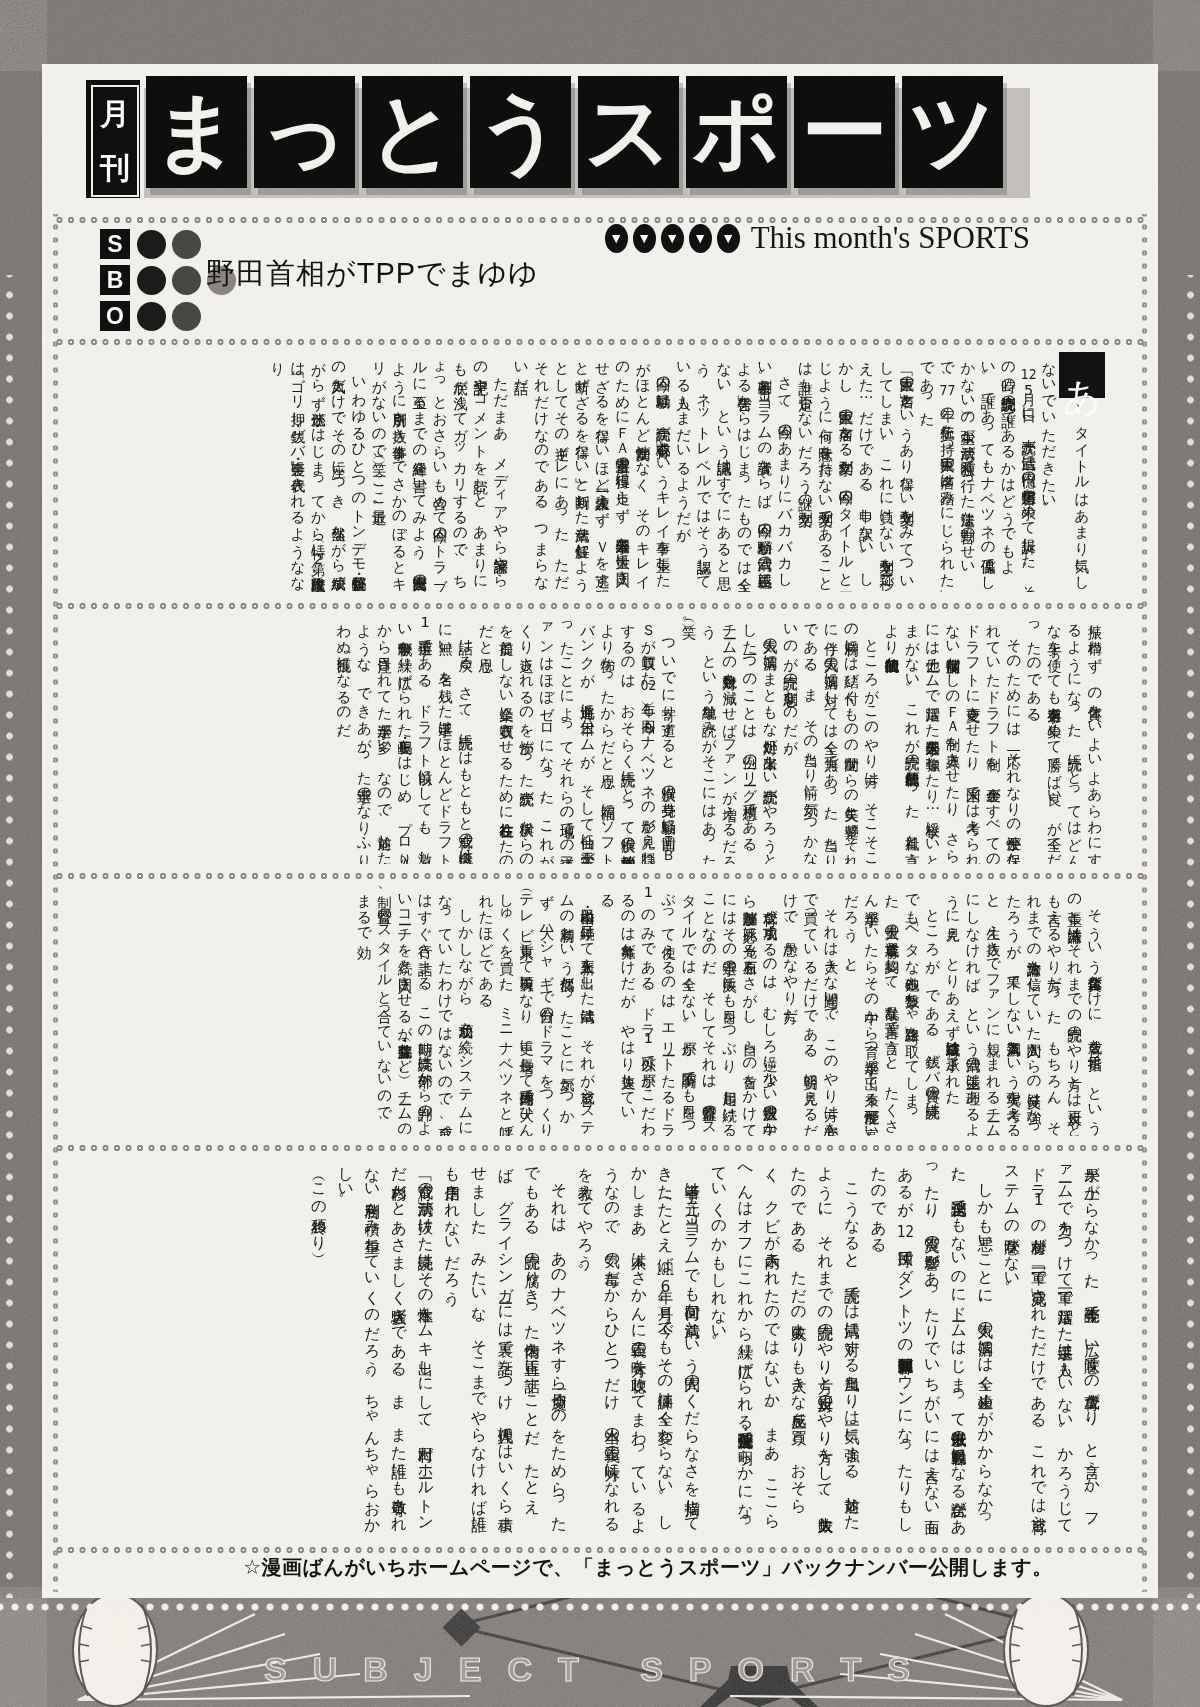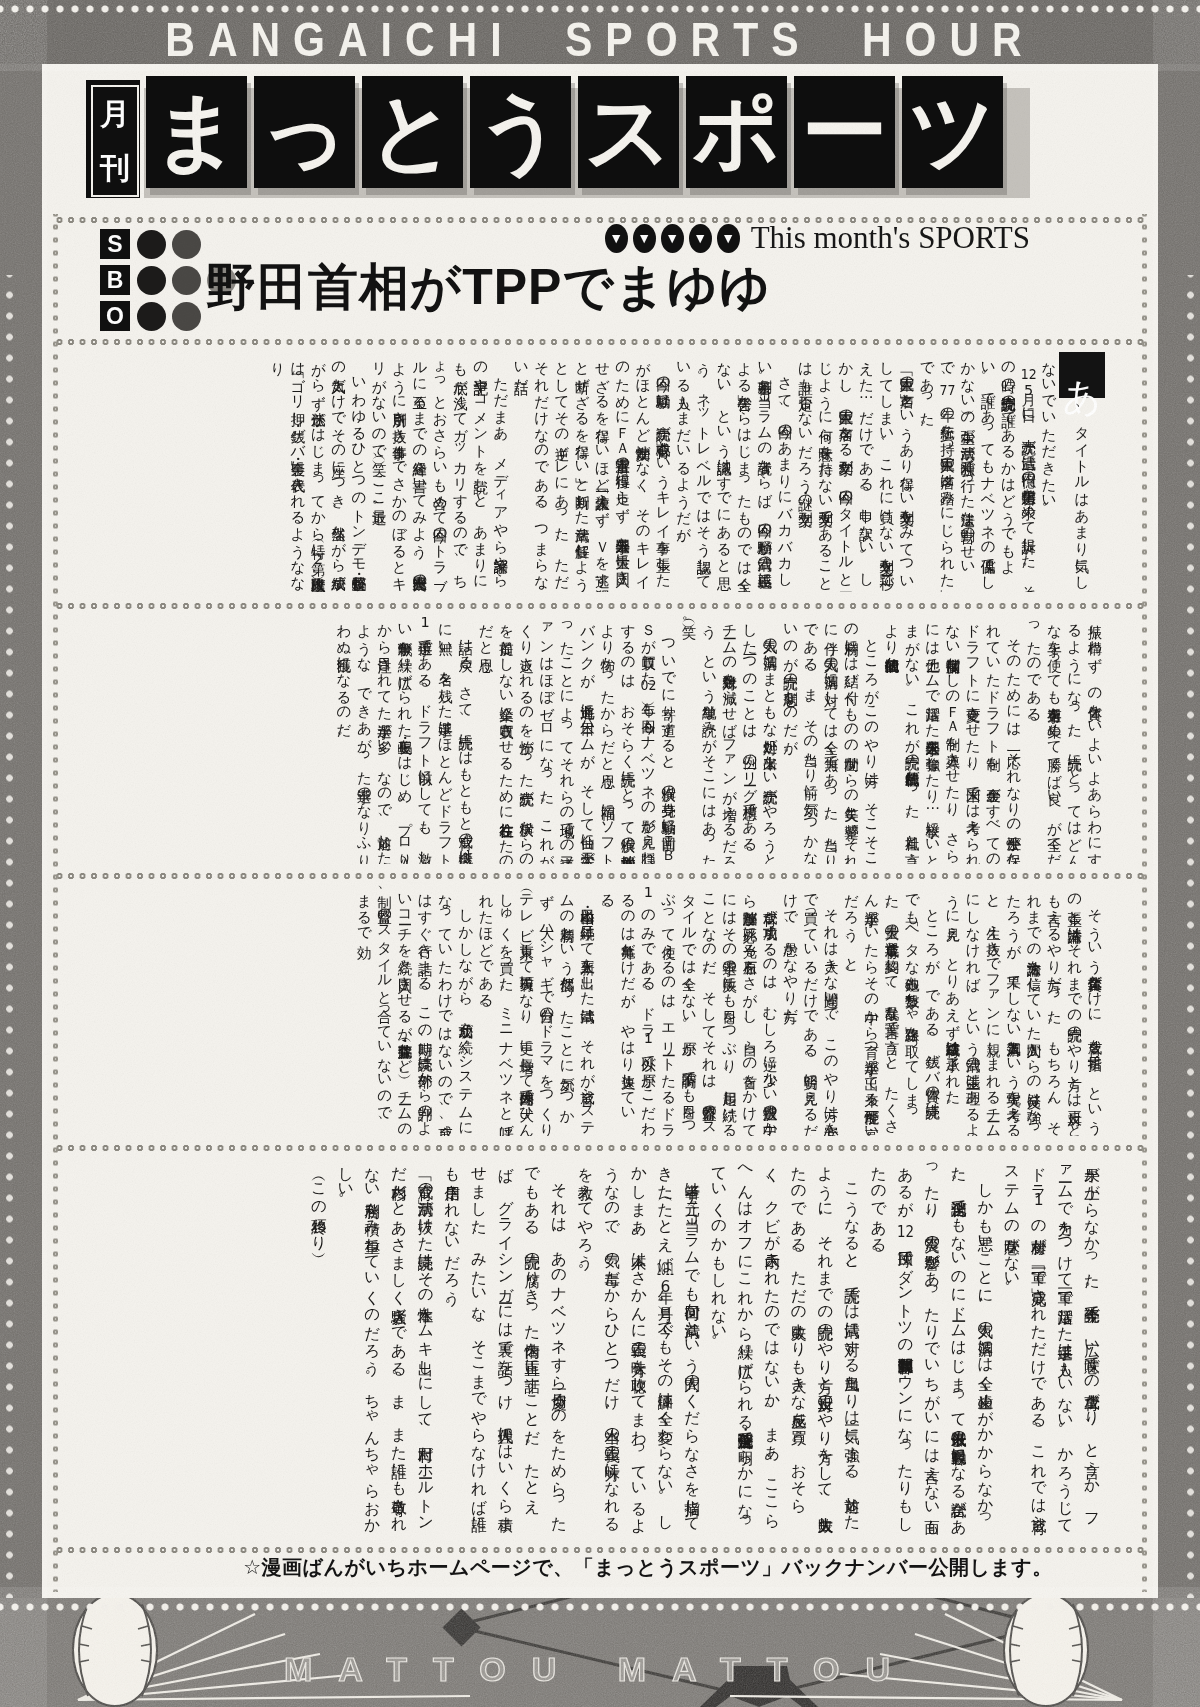--- a/index.html
+++ b/index.html
@@ -51,21 +51,21 @@
   .b-dark{background:#1c1b1a;}
   .b-mid{background:#4a4845;}
   .b-light{background:#8b8883;}
 
   
   .subject-line{position:absolute;top:156px;right:128px;text-align:right;white-space:nowrap;}
   .subject-marker{display:inline-block;width:23px;height:29px;background:#111;border-radius:50%;
     color:#fff;font-size:14px;line-height:29px;text-align:center;margin-right:5px;vertical-align:middle;}
   .subject-label{font-family:"Liberation Serif","DejaVu Serif",serif;font-size:31px;color:#171717;
     margin-left:6px;vertical-align:middle;}
-  .subject-title{position:absolute;left:164px;top:190px;font-size:50px;font-weight:700;
+  .subject-title{position:absolute;left:164px;top:190px;font-size:29px;font-weight:400;
     color:#121212;letter-spacing:1px;white-space:nowrap;}
 
   
   .band{position:absolute;left:58px;width:1005px;writing-mode:vertical-rl;text-orientation:upright;
     font-size:14.5px;line-height:1.40;color:#1b1a19;overflow:hidden;
     font-family:"DejaVu Sans","Liberation Sans",sans-serif;}
   .band p{margin:0;text-indent:1em;}
   .band[data-cont] p:first-child{text-indent:0;}
   .band .lead{text-indent:0;}
   .band-4{font-size:15.5px;line-height:1.72;}
@@ -87,24 +87,20 @@
     -webkit-text-stroke:1.2px #e8e5df;}
 
   
   .noise{position:absolute;left:0;top:0;pointer-events:none;}
 </style>
 </head>
 <body>
 
 <div class="page">
 
-  <div class="frame-top">
-    <div class="dots-white-h" style="top:2px;"></div>
-    <div class="banner-text">BANGAICHI SPORTS HOUR</div>
-  </div>
 
   <div class="dots-white-v" style="left:3px;"></div>
   <div class="dots-white-v" style="right:3px;"></div>
 
   <div class="panel">
 
     <div class="masthead">
       <div class="backing"></div>
       <div class="gekkan-box">
         <div class="gekkan-inner">
@@ -259,21 +255,21 @@
           <line x1="1013" y1="28" x2="1023" y2="31"></line>
             <line x1="1010" y1="46" x2="1020" y2="48"></line>
           <line x1="1010" y1="64" x2="1020" y2="62"></line>
             <line x1="1079" y1="28" x2="1069" y2="31"></line>
           <line x1="1082" y1="46" x2="1072" y2="48"></line>
             <line x1="1082" y1="64" x2="1072" y2="62"></line>
         </g>
       </g>
     </svg>
     <div class="dots-white-h" style="top:2px;"></div>
-    <div class="mattou">MATTOU MATTOU</div>
+    <div class="mattou">SUBJECT SPORTS</div>
   </div>
 
   <svg class="noise" width="1200" height="1707">
     <filter id="grain">
         <feTurbulence type="fractalNoise" baseFrequency="0.9" numOctaves="2" stitchTiles="stitch"></feTurbulence>
         <feColorMatrix type="saturate" values="0"></feColorMatrix>
       </filter>
     <rect width="1200" height="1707" filter="url(#grain)" opacity="0.10" style="mix-blend-mode:multiply;"></rect>
     <rect x="0" y="0" width="1200" height="64" filter="url(#grain)" opacity="0.28" style="mix-blend-mode:screen;"></rect>
     <rect x="0" y="1598" width="1200" height="109" filter="url(#grain)" opacity="0.28" style="mix-blend-mode:screen;"></rect>

